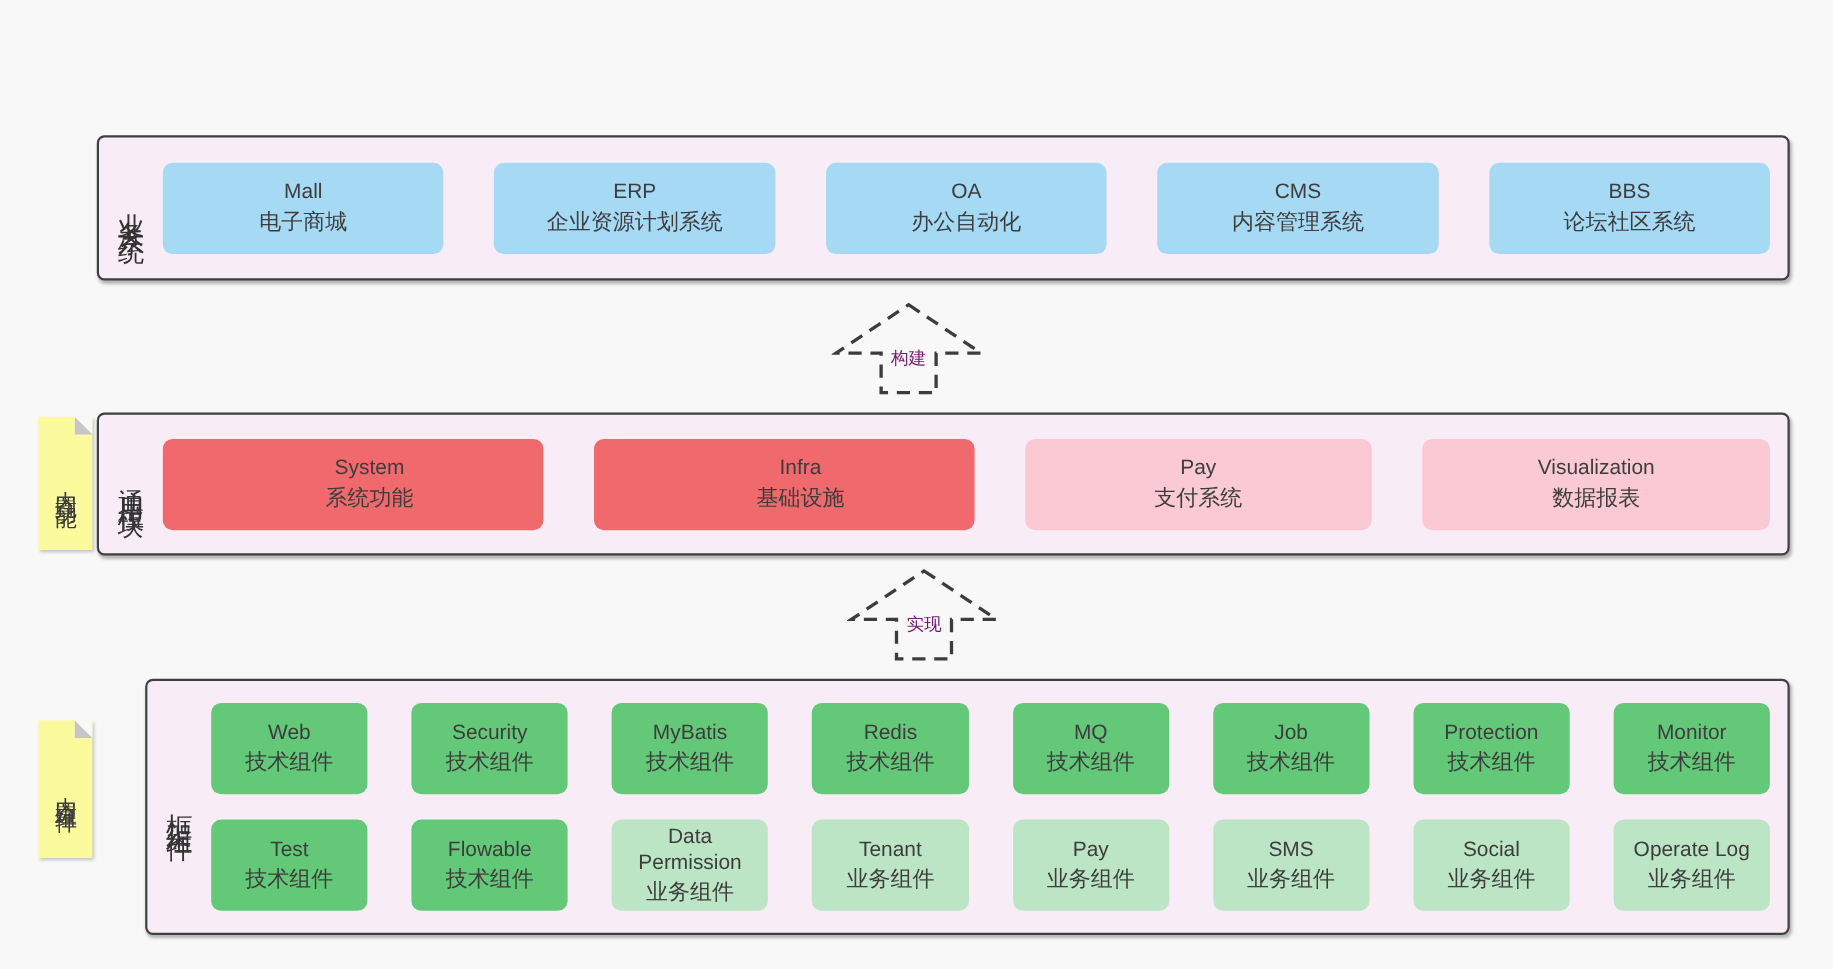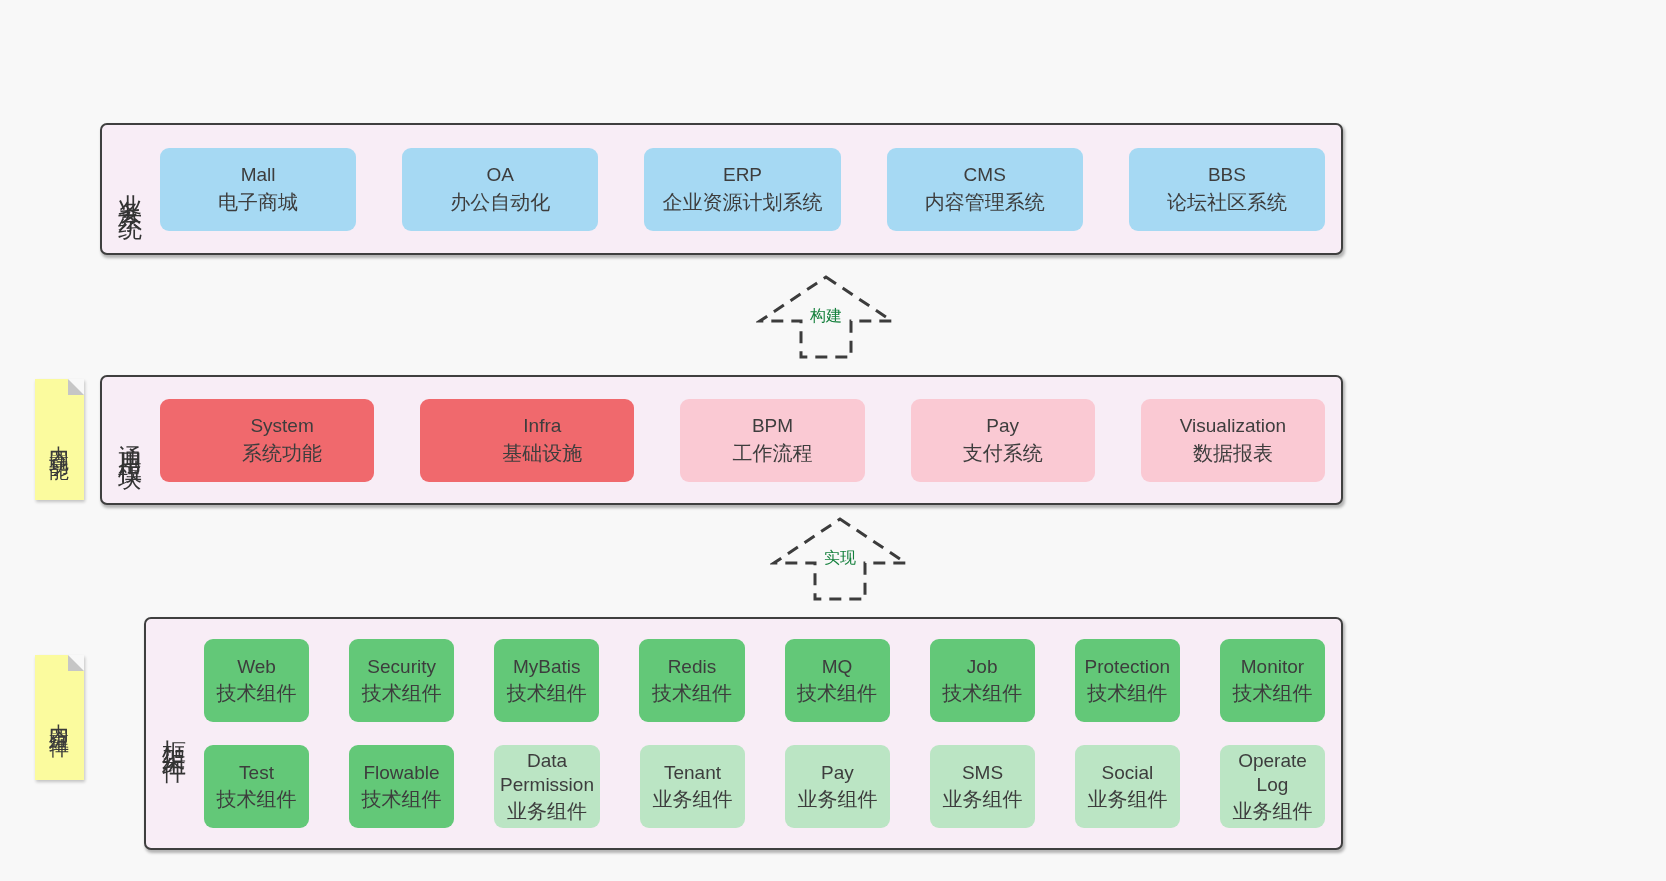--- a/index.html
+++ b/index.html
@@ -8,21 +8,21 @@
     --green-dark:#63c878; --green-light:#bbe5c4;
     --yellow-tab:#fbfb9e; --fold-gray:#c6c6c6; --text:#3d3d3d;
   }
   *{box-sizing:border-box;}
   html,body{margin:0;padding:0;}
   body{
     width:1666px;height:881px;position:relative;overflow:hidden;
     background:var(--page-bg);color:var(--text);
     font-family:"Liberation Sans","DejaVu Sans",sans-serif;
   }
-  .band{position:absolute;left:100px;width:1243px;}
+  .band{position:absolute;left:88px;width:1539px;}
   .container{
     width:100%;height:100%;background:var(--container-bg);
     border:2px solid var(--container-border);border-radius:7px;
     box-shadow:1.5px 2.5px 3px rgba(0,0,0,.28);
     display:flex;align-items:center;padding:0 16px 0 10px;
   }
   .vlabel{
     writing-mode:vertical-lr;text-orientation:upright;
     font-size:24px;line-height:1;letter-spacing:7px;color:#333;
     flex:0 0 auto;margin:0 6px;
@@ -49,22 +49,22 @@
     position:absolute;top:0;right:0;width:0;height:0;
     border-top:16px solid var(--page-bg);border-left:16px solid var(--fold-gray);
   }
   .tab-text{
     writing-mode:vertical-lr;text-orientation:upright;
     font-size:20px;line-height:1;letter-spacing:5px;color:#3a3a3a;
   }
   .arrow{position:absolute;width:140px;height:86px;}
   .arrow svg{display:block;width:140px;height:86px;}
   .arrow-label{
-    position:absolute;left:50%;top:31px;transform:translateX(-50%);
-    background:var(--page-bg);padding:1px 3px;font-size:16px;color:#15803d;
+    position:absolute;left:50%;top:41px;transform:translateX(-50%);
+    background:var(--page-bg);padding:1px 3px;font-size:16px;color:#701a75;
     white-space:nowrap;
   }
   #band-business{top:123px;height:132px;}
   #band-modules{top:375px;height:130px;}
   #band-components{top:617px;height:233px;padding-left:44px;}
   #tab-modules{top:379px;height:121px;}
   #tab-components{top:655px;height:125px;}
   #arrow-build{left:756px;top:274px;}
   #arrow-implement{left:770px;top:516px;}
 </style>
@@ -73,26 +73,26 @@
 
 <section class="band" id="band-business">
   <div class="container">
     <div class="vlabel">业务系统</div>
     <div class="boxes">
       <div class="box blue">
         <div class="t">Mall</div>
         <div class="s">电子商城</div>
       </div>
       <div class="box blue">
+        <div class="t">ERP</div>
+        <div class="s">企业资源计划系统</div>
+      </div>
+      <div class="box blue">
         <div class="t">OA</div>
         <div class="s">办公自动化</div>
-      </div>
-      <div class="box blue">
-        <div class="t">ERP</div>
-        <div class="s">企业资源计划系统</div>
       </div>
       <div class="box blue">
         <div class="t">CMS</div>
         <div class="s">内容管理系统</div>
       </div>
       <div class="box blue">
         <div class="t">BBS</div>
         <div class="s">论坛社区系统</div>
       </div>
     </div>
@@ -116,24 +116,20 @@
     <div class="boxes">
       <div class="box red">
         <div class="t">System</div>
         <div class="s">系统功能</div>
       </div>
       <div class="box red">
         <div class="t">Infra</div>
         <div class="s">基础设施</div>
       </div>
       <div class="box pink">
-        <div class="t">BPM</div>
-        <div class="s">工作流程</div>
-      </div>
-      <div class="box pink">
         <div class="t">Pay</div>
         <div class="s">支付系统</div>
       </div>
       <div class="box pink">
         <div class="t">Visualization</div>
         <div class="s">数据报表</div>
       </div>
     </div>
   </div>
 </section>

